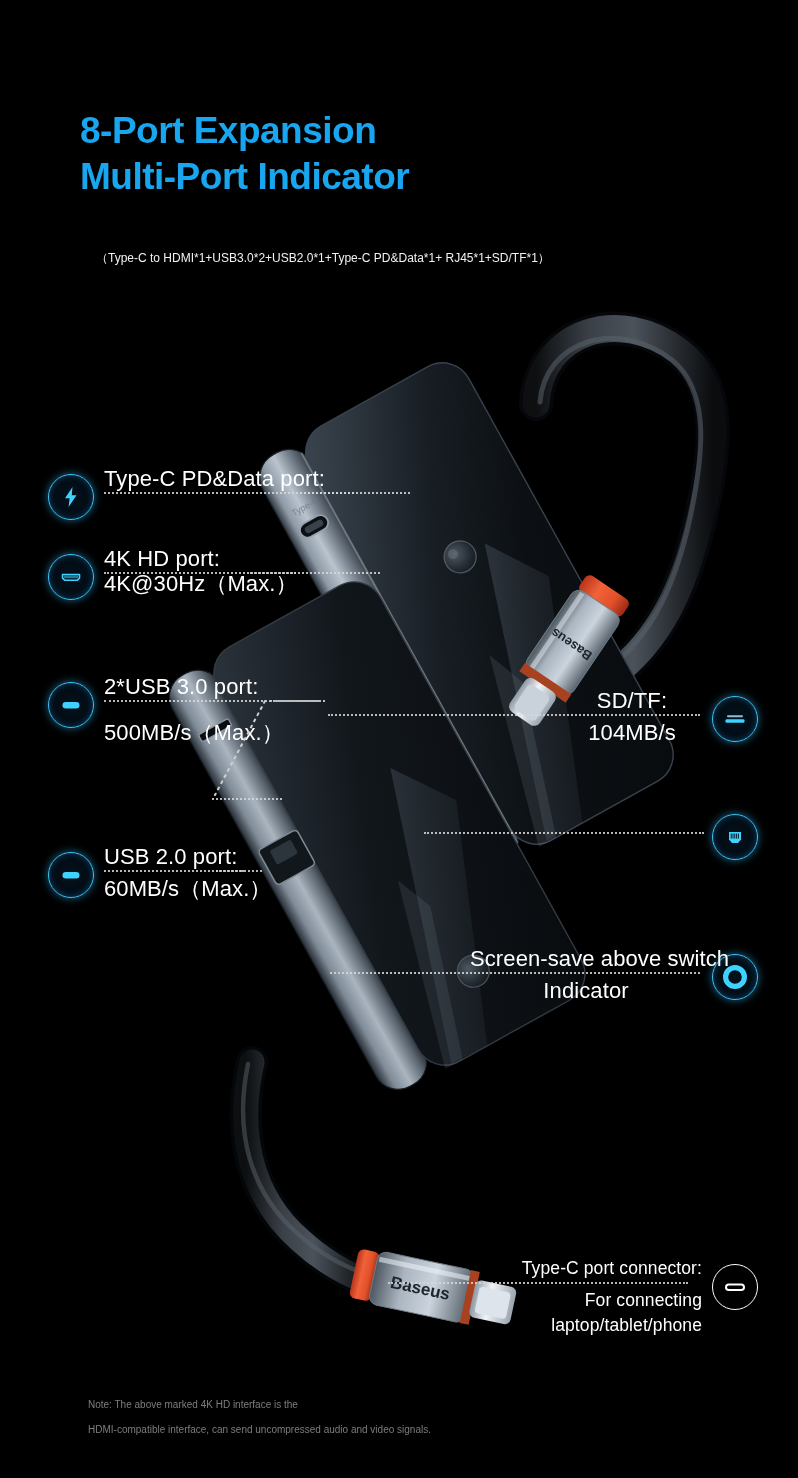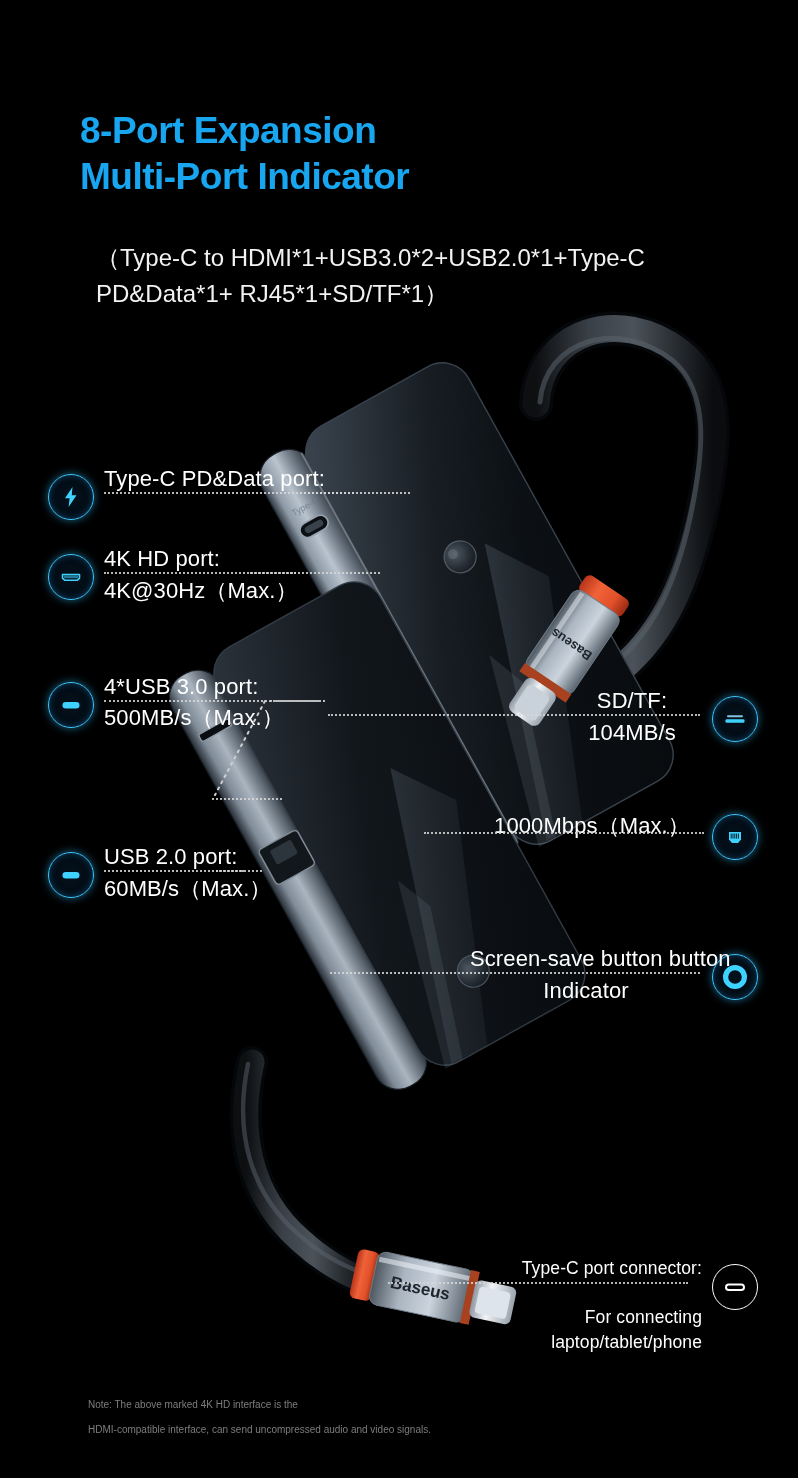--- a/index.html
+++ b/index.html
@@ -11,21 +11,21 @@
   }
 
   
   #headings { position:absolute; left:80px; top:108px; width:660px; }
   .h-line {
     font-size:37px; font-weight:bold; letter-spacing:-0.5px;
     line-height:46px; color:#18a6f0; white-space:nowrap;
   }
   #subtitle {
     position:absolute; left:96px; top:240px; width:640px;
-    font-size:24px; line-height:36px; color:#f2f2f2; font-weight:400;
+    font-size:12px; line-height:36px; color:#f2f2f2; font-weight:400;
   }
 
   
   #art { position:absolute; left:0; top:0; width:798px; height:1478px; pointer-events:none; }
 
   
   .callout { position:absolute; }
   .callout .txt { position:absolute; white-space:nowrap; }
   .line1, .line2 {
     font-size:22px; line-height:25px; color:#ffffff; letter-spacing:0.1px;
@@ -258,35 +258,35 @@
         <line x1="13" y1="11.6" x2="13" y2="14.2"></line>
         <line x1="15" y1="11.6" x2="15" y2="14.2"></line>
         <line x1="17" y1="11.6" x2="17" y2="14.2"></line>
         <line x1="19" y1="11.6" x2="19" y2="14.2"></line>
       </g>
     </svg>
   </div>
   <div class="txt" style="left:56px; top:0;">
     <div class="line1">4K HD port:</div>
     <div class="leader" style="left:0; top:26px; width:192px;"></div>
-    <div class="line2" style="margin-top:7px;">4K@30Hz（Max.）</div>
+    <div class="line2" style="">4K@30Hz（Max.）</div>
   </div>
 </div>
 <div class="leader" style="left:250px; top:572px; width:130px;"></div>
 
 <div class="callout left" style="left:48px; top:674px;">
   <div class="badge" style="left:0; top:8px; position:absolute;">
     <svg width="26" height="26" viewBox="0 0 26 26">
       <rect x="4.5" y="10" width="17" height="6.4" rx="3.2" fill="#3fd2ff"></rect>
     </svg>
   </div>
   <div class="txt" style="left:56px; top:0;">
-    <div class="line1">4*USB 3.0 port:</div>
+    <div class="line1">2*USB 3.0 port:</div>
     <div class="leader" style="left:0; top:26px; width:215px;"></div>
-    <div class="line2" style="margin-top:6px;text-align:center;">500MB/s（Max.）</div>
+    <div class="line2" style="margin-top:21px;text-align:center;">500MB/s（Max.）</div>
   </div>
 </div>
 
 <div class="leader" style="left:270px; top:700px; width:55px;"></div>
 <div class="leader" style="left:212px; top:798px; width:70px;"></div>
 <svg style="position:absolute; left:205px; top:695px;" width="130" height="115">
   <line x1="60" y1="6" x2="10" y2="100" stroke="#cfcfcf" stroke-width="2" stroke-dasharray="2 5" stroke-linecap="round"></line>
 </svg>
 
 <div class="callout left" style="left:48px; top:844px;">
@@ -324,47 +324,46 @@
       <g stroke="#06202c" stroke-width="1">
         <line x1="9.2" y1="9.6" x2="9.2" y2="14.6"></line>
         <line x1="11" y1="9.6" x2="11" y2="14.6"></line>
         <line x1="12.8" y1="9.6" x2="12.8" y2="14.6"></line>
         <line x1="14.6" y1="9.6" x2="14.6" y2="14.6"></line>
         <line x1="16.4" y1="9.6" x2="16.4" y2="14.6"></line>
       </g>
     </svg>
   </div>
   <div class="txt" style="right:56px; top:0; left:auto; width:220px;">
-    <div class="line2" style="margin-top:7px;">1000Mbps（Max.）</div>
   </div>
 </div>
 <div class="leader" style="left:424px; top:832px; width:280px;"></div>
 
 <div class="callout right" style="left:470px; top:946px; width:288px;">
   <div class="badge" style="right:0; top:8px; position:absolute;">
     <svg width="30" height="30" viewBox="0 0 30 30">
       <circle cx="15" cy="15" r="9.4" fill="none" stroke="#3fd2ff" stroke-width="5.2"></circle>
     </svg>
   </div>
   <div class="txt" style="right:56px; top:0; left:auto; width:232px;">
-    <div class="line1">Screen-save button button</div>
+    <div class="line1">Screen-save above switch</div>
     <div class="line2" style="margin-top:7px;">Indicator</div>
   </div>
 </div>
 <div class="leader" style="left:330px; top:972px; width:370px;"></div>
 
 <div class="callout bottomc" style="left:450px; top:1256px; width:308px;">
   <div class="badge white" style="right:0; top:8px; position:absolute;">
     <svg width="28" height="28" viewBox="0 0 28 28">
       <rect x="5" y="11.4" width="18" height="5.6" rx="2.8" fill="none" stroke="#ffffff" stroke-width="2"></rect>
     </svg>
   </div>
   <div class="txt" style="right:56px; top:0; left:auto; width:252px;">
     <div class="line1">Type-C port connector:</div>
-    <div class="line2" style="margin-top:24px;">For connecting</div>
+    <div class="line2" style="margin-top:7px;">For connecting</div>
     <div class="line2">laptop/tablet/phone</div>
   </div>
 </div>
 <div class="leader" style="left:388px; top:1282px; width:300px;"></div>
 
 <div id="note">
   <div>Note: The above marked 4K HD interface is  the</div>
   <div>HDMI-compatible interface, can send uncompressed audio and video signals.</div>
 </div>
 

